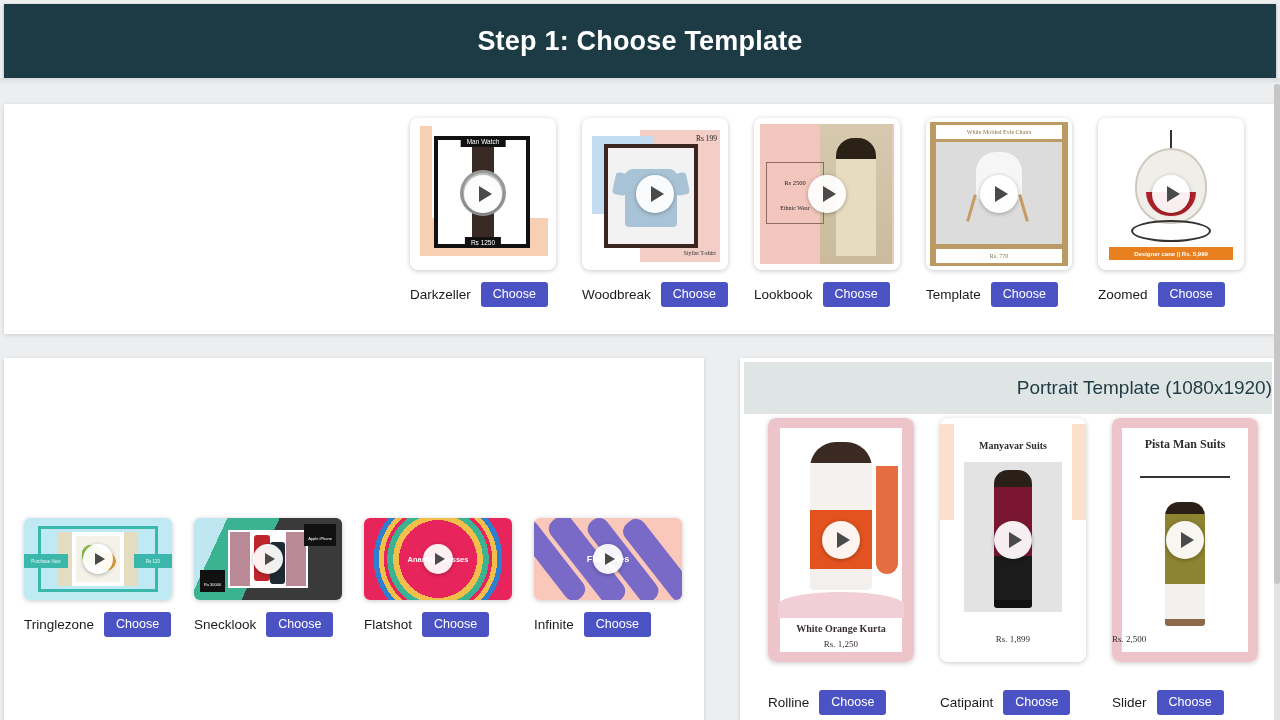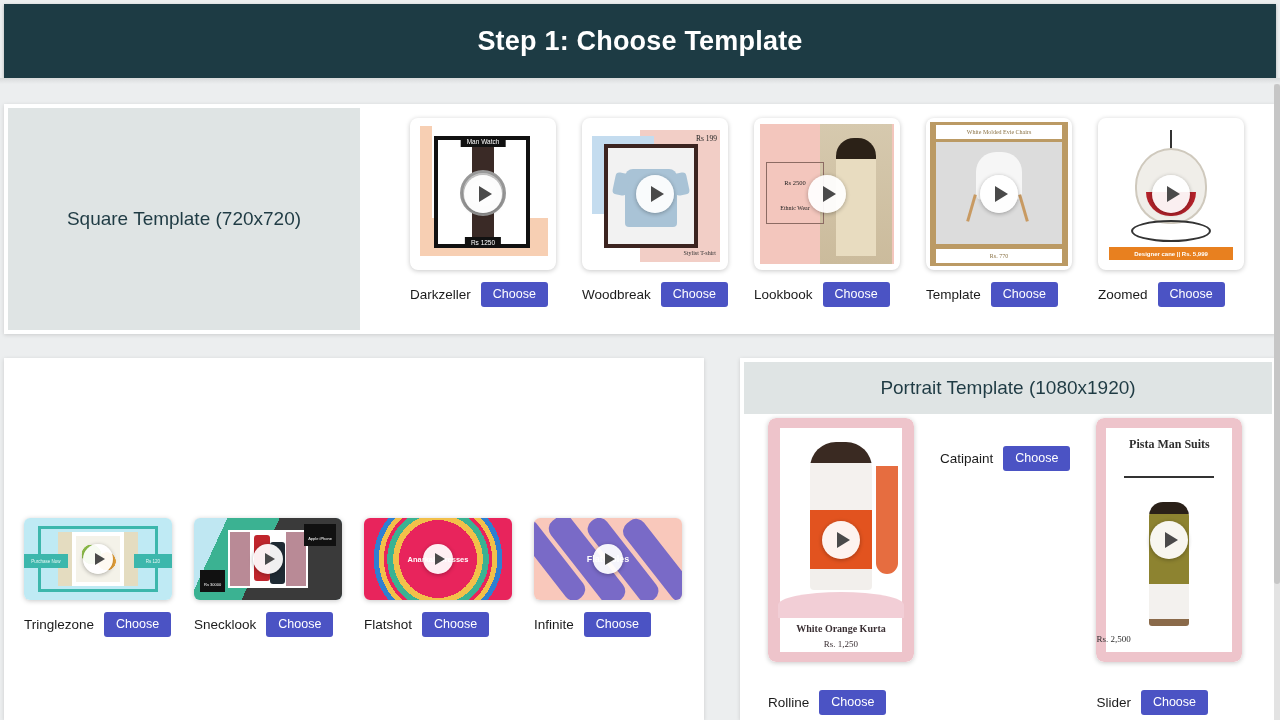--- a/index.html
+++ b/index.html
@@ -170,21 +170,21 @@
   .fs-txt { position: absolute; left: 50%; top: 50%; transform: translate(-50%,-50%); font-size: 7.5px; color: #fff; font-weight: bold; white-space: nowrap; }
 
   
   .inf-bg { position: absolute; inset: 0; background: #f9c8bb; }
   .inf-st { position: absolute; background: #6f63c8; border-radius: 10px; transform: rotate(-38deg); opacity: .93; }
   .inf-txt { position: absolute; left: 50%; top: 50%; transform: translate(-50%,-50%); font-size: 9px; color: #fff; font-weight: bold; white-space: nowrap; }
 
   
   #portrait-panel { left: 740px; top: 358px; width: 536px; height: 362px; }
   #portrait-panel .panel-head {
-    position: absolute; left: 4px; top: 4px; width: 528px; height: 52px;
+    position: absolute; left: 4px; top: 4px; width: 528px; height: 52px; justify-content: flex-end;
   }
   .pt-strip {
     position: absolute; left: 0; top: 60px; right: 0;
     display: flex; padding: 0 0 0 28px; gap: 26px;
   }
   .thumb-pt { width: 146px; height: 244px; border-radius: 8px; }
   .pt-meta { margin-top: 28px; }
 
   
   .rl-border { position: absolute; inset: 0; background: #eec4cb; border-radius: 8px; }
@@ -220,23 +220,20 @@
 </style>
 </head>
 <body>
 
 <div class="step-header">
   <div class="title">Step 1: Choose Template</div>
 </div>
 <div class="header-shadow"></div>
 
 <div class="panel" id="square-panel">
-  <div class="panel-head">
-    <span>Square Template (720x720)</span>
-  </div>
 
   <div class="sq-strip">
 
     <div class="tpl">
       <div class="thumb thumb-sq">
         <div class="art">
           <div class="dz-bg"></div>
             <div class="dz-peach1"></div>
             <div class="dz-peach2"></div>
           <div class="dz-frame"></div>
@@ -463,20 +460,35 @@
             <i></i>
           </div>
       </div>
       <div class="tpl-meta pt-meta">
         <span class="tpl-name">Rolline</span>
         <button class="choose-btn">Choose</button>
       </div>
     </div>
 
     <div class="tpl">
+      <div class="thumb thumb-pt">
+        <div class="art">
+          <div class="cp-white"></div>
+            <div class="cp-band"></div>
+            <div class="cp-inner"></div>
+          <div class="cp-title">Manyavar Suits</div>
+          <div class="cp-photo">
+              <div class="cp-man"></div>
+            </div>
+          <div class="cp-price">Rs. 1,899</div>
+        </div>
+        <div class="play">
+            <i></i>
+          </div>
+      </div>
       <div class="tpl-meta pt-meta">
         <span class="tpl-name">Catipaint</span>
         <button class="choose-btn">Choose</button>
       </div>
     </div>
 
     <div class="tpl">
       <div class="thumb thumb-pt">
         <div class="art">
           <div class="sl-border"></div>

